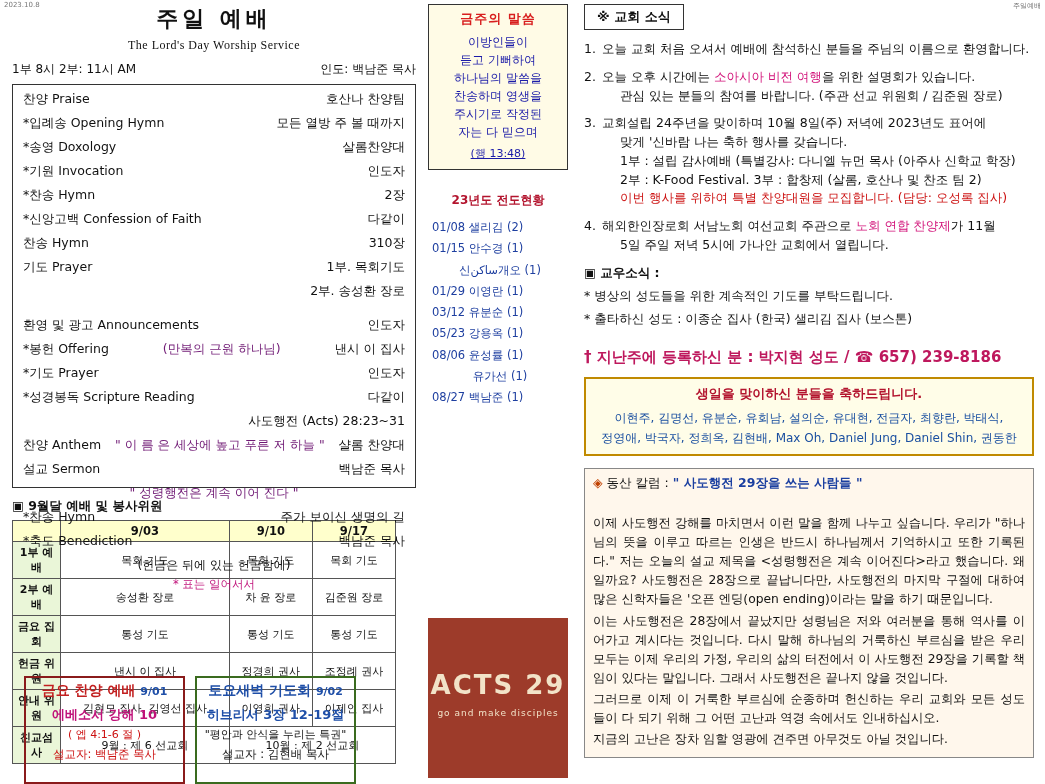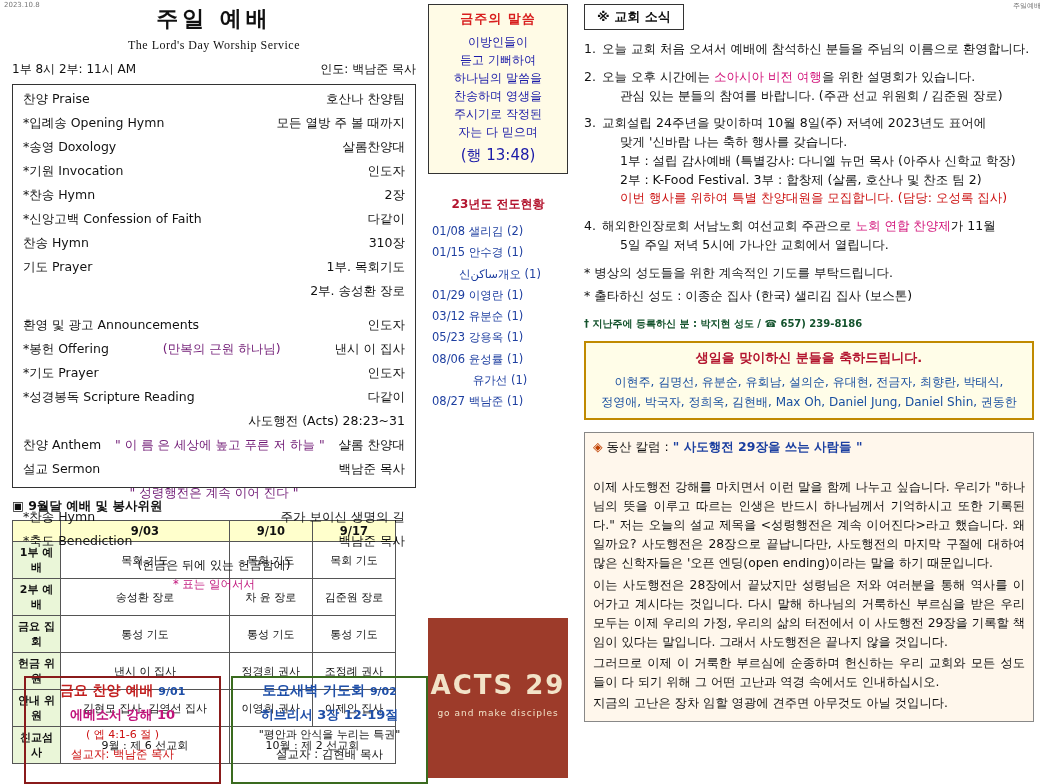--- a/index.html
+++ b/index.html
@@ -36,36 +36,36 @@
 
   
   .tbl-title { margin-top:10px; font-size:12.5px; font-weight:bold; }
   table.sched { border-collapse:collapse; margin-top:5px; width:384px; font-size:11px; }
   table.sched td, table.sched th { border:1px solid #555; text-align:center; padding:3px 2px; }
   table.sched th { background:#ffffcc; font-weight:bold; font-size:11.5px; }
   .col-label { background:#eaf6d8; width:48px; font-weight:bold; }
 
   
   .bottom-boxes { position:absolute; left:12px; top:672px; width:404px; display:flex; gap:10px;}
-  .bbox { border:2px solid #3a6b1f; width:197px; height:108px; text-align:center; padding-top:4px;}
+  .bbox { border:2px solid #3a6b1f; width:161px; height:108px; text-align:center; padding-top:4px;}
   .bbox.red { border-color:#8a1b1b; }
   .bbox h4 { margin:0; font-size:14px; font-weight:bold; }
   .bbox .bh-red { color:#c21f1f; }
   .bbox .bh-blue { color:#1f4fa8; }
   .bbox .sub1 { color:#c0127a; font-size:13px; margin-top:6px; font-weight:bold;}
   .bbox .sub2 { font-size:11px; margin-top:3px; }
   .bbox .sub3 { font-size:11.5px; margin-top:5px; }
   .small-date { font-size:11px; color:#1f4fa8; }
 
   
   .mid { position:absolute; left:428px; top:4px; width:140px; }
   .verse-box { border:1px solid #333; background:#fffbe6; padding:5px 6px 8px 6px; }
   .verse-title { text-align:center; color:#d81e1e; font-weight:bold; font-size:13px; letter-spacing:1px;}
   .verse-body { text-align:center; color:#1a1aa8; font-size:12px; line-height:1.5; margin-top:5px;}
-  .verse-ref { text-align:center; color:#1a1aa8; font-size:15px; margin-top:5px;}
+  .verse-ref { text-align:center; color:#1a1aa8; font-size:11px; margin-top:5px;text-decoration:underline;}
 
   .evang { margin-top:22px; }
   .evang-title { text-align:center; color:#b3142e; font-weight:bold; font-size:12px; }
   .evang-list { margin-top:8px; font-size:11.5px; color:#1e3fa0; line-height:1.85; padding-left:4px;}
   .evang-list .ctr { text-align:center; }
 
   .acts-box { position:absolute; left:428px; top:618px; width:140px; height:160px; background:#9d3b2a; color:#f2e3c8; text-align:center; }
   .acts-box .a1 { font-size:26px; font-weight:bold; letter-spacing:2px; margin-top:52px;}
   .acts-box .a2 { font-size:9px; margin-top:8px; letter-spacing:1px; }
 
@@ -77,21 +77,21 @@
   .news-num { width:18px; flex:0 0 18px; }
   .news-txt { flex:1; }
   .pink { color:#d2137a; }
   .red { color:#cc1111; }
   .indent { padding-left:18px; display:block; }
 
   .subsec { margin-top:10px; font-size:12.5px; }
   .subsec .hd { font-weight:bold; }
   .subsec .li { margin-top:6px; }
 
-  .newcomer { margin-top:12px; font-size:10px; color:#14532d; font-weight:bold;}
+  .newcomer { margin-top:20px; font-size:15px; color:#be185d; font-weight:bold;}
 
   .bday-box { border:2px solid #c08a00; background:#fffde8; margin-top:10px; padding:6px 8px; }
   .bday-title { text-align:center; color:#b3142e; font-weight:bold; font-size:13px; }
   .bday-names { text-align:center; color:#1a4fa0; font-size:12px; line-height:1.7; margin-top:5px;}
 
   .column-box { border:1px solid #888; background:#fff7ec; margin-top:12px; padding:6px 8px; }
   .col-hd { font-size:12.5px; }
   .col-hd .diamond { color:#c04000; }
   .col-hd .t { color:#1b3fa0; font-weight:bold; }
   .col-body { font-size:12.3px; line-height:1.55; margin-top:22px; text-align:justify; }
@@ -318,20 +318,21 @@
           <div class="news-num">3.</div>
           <div class="news-txt"><span>교회설립 24주년을 맞이하며 10월 8일(주) 저녁에 2023년도 표어에</span><span class="indent">맞게 '신바람 나는 축하 행사를 갖습니다.</span><span class="indent">1부 : 설립 감사예배 (특별강사: 다니엘 뉴먼 목사 (아주사 신학교 학장)</span><span class="indent">2부 : K-Food Festival. 3부 : 합창제 (살롬, 호산나 및 찬조 팀 2)</span><span class="red indent">이번 행사를 위하여 특별 찬양대원을 모집합니다. (담당: 오성록 집사)</span></div>
         </div>
         <div class="news-item">
           <div class="news-num">4.</div>
           <div class="news-txt"><span>해외한인장로회 서남노회 여선교회 주관으로 </span><span class="pink">노회 연합 찬양제</span><span>가 11월</span><span class="indent">5일 주일 저녁 5시에 가나안 교회에서 열립니다.</span></div>
         </div>
       </div>
 
     <div class="subsec">
+      <div class="hd">▣ 교우소식 :</div>
       <div id="member-news">
           <div class="li">* 병상의 성도들을 위한 계속적인 기도를 부탁드립니다.</div>
           <div class="li">* 출타하신 성도 : 이종순 집사 (한국) 샐리김 집사 (보스톤)</div>
         </div>
     </div>
 
     <div class="newcomer">† 지난주에 등록하신 분 : 박지현 성도 / ☎ 657) 239-8186</div>
 
     <div class="bday-box">
       <div class="bday-title">생일을 맞이하신 분들을 축하드립니다.</div>

